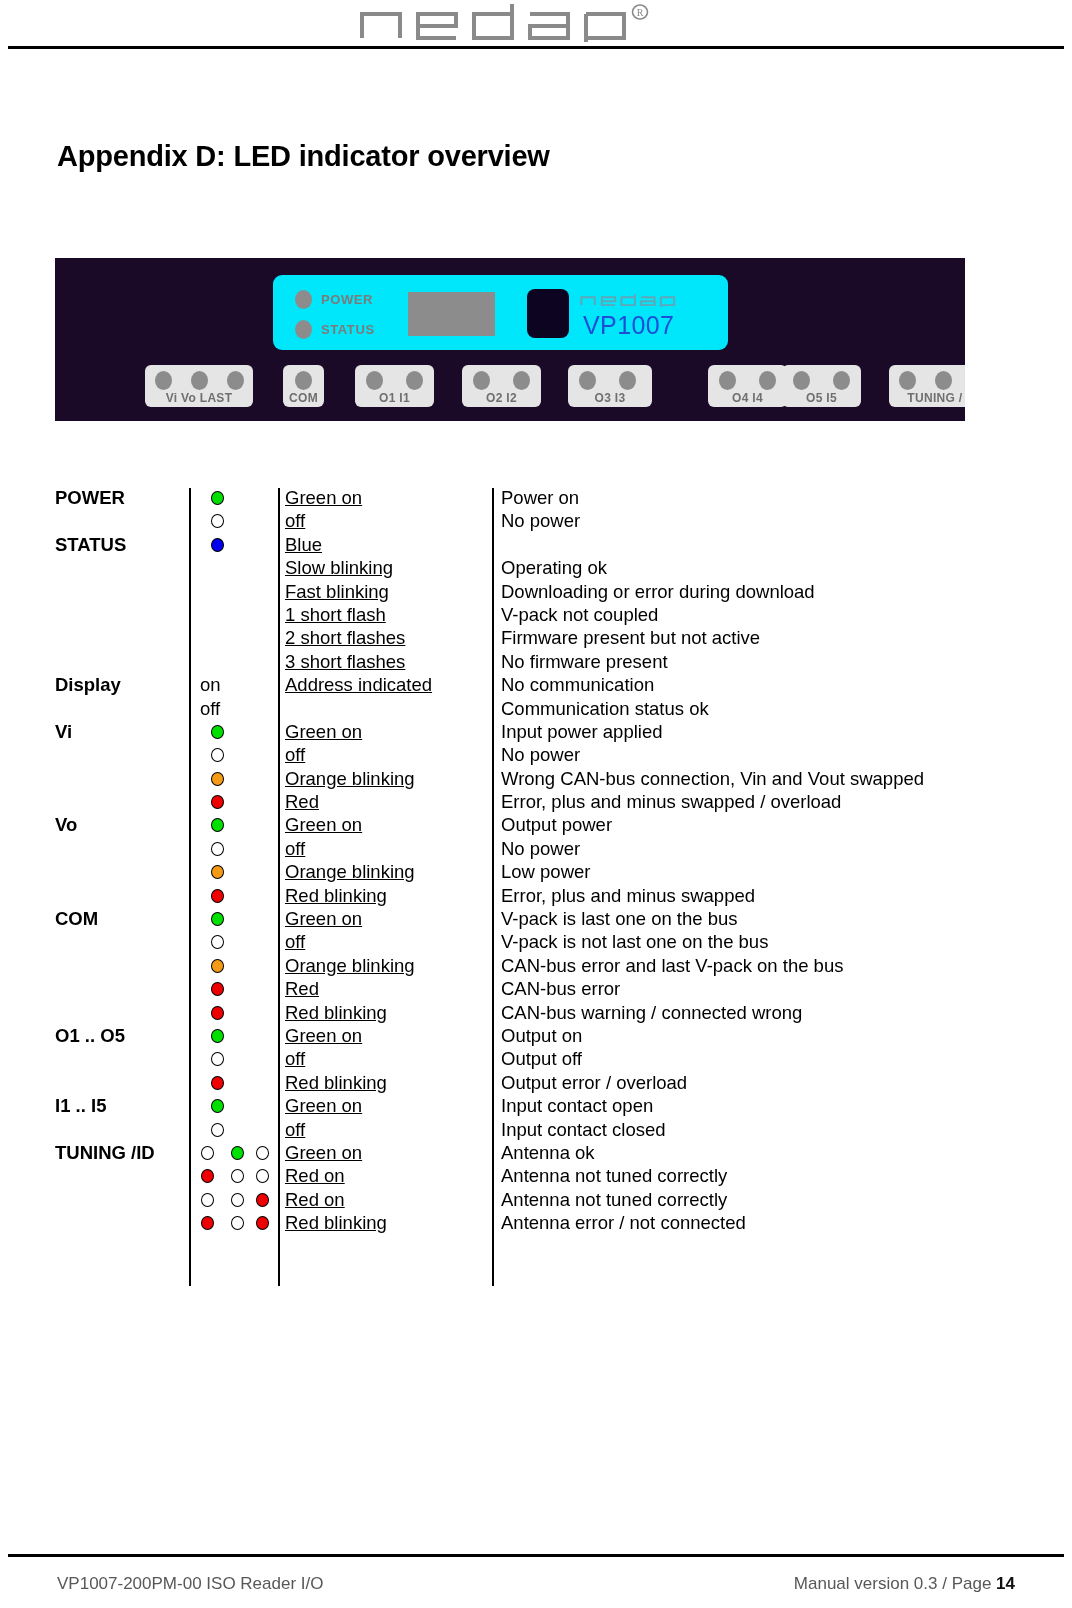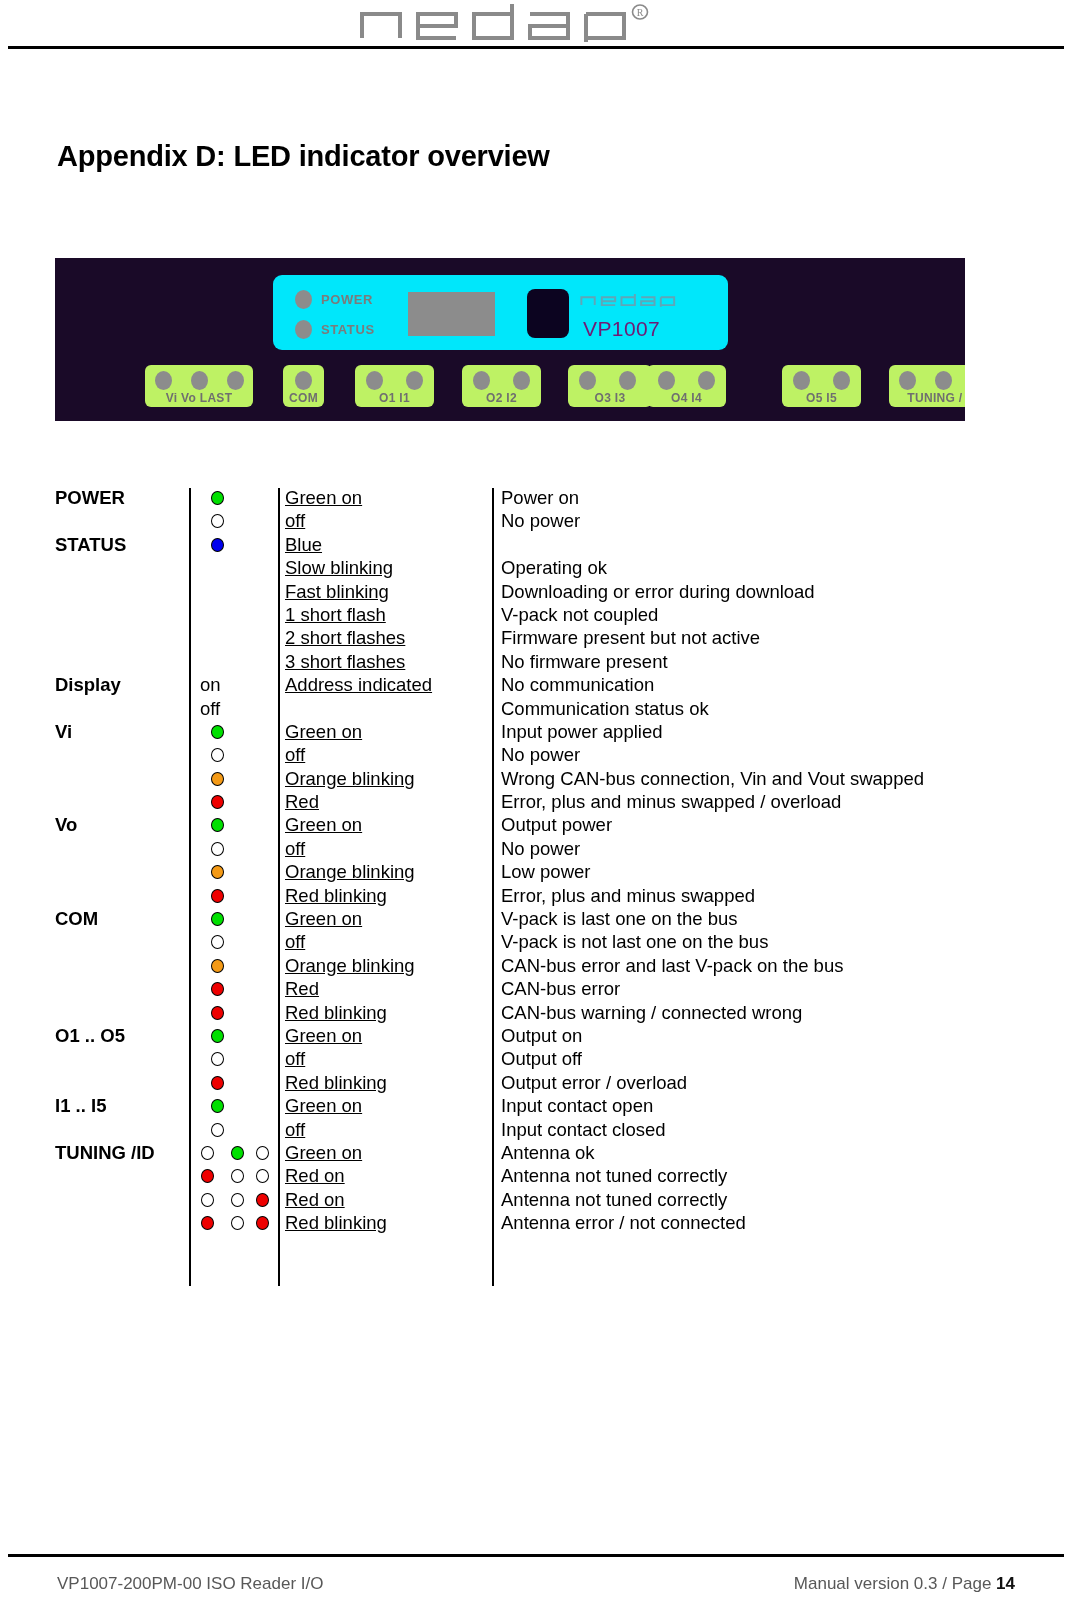--- a/index.html
+++ b/index.html
@@ -96,28 +96,28 @@
     background: #0c0420;
     border-radius: 8px;
   }
   .dev-brand {
     position: absolute;
     left: 306px; top: 18px;
     width: 120px; height: 14px;
   }
   .dev-model {
     position: absolute;
-    left: 310px; top: 42px;
-    font-size: 21px;
-    color: #701a75;
+    left: 310px; top: 36px;
+    font-size: 25px;
+    color: #1d4ed8;
     letter-spacing: 0.4px;
   }
   .conn-block {
     position: absolute;
-    background: #bef264;
+    background: #e5e5e5;
     border-radius: 6px;
     top: 107px;
     height: 42px;
   }
   .conn-led {
     position: absolute;
     width: 17px; height: 19px;
     border-radius: 50%;
     background: #8c8c8c;
     top: 6px;
@@ -301,21 +301,21 @@
       <div class="conn-block" style="left: 407px; width: 79px;">
         <div class="conn-led" style="left: 11.25px;"></div>
         <div class="conn-led" style="left: 50.75px;"></div>
         <div class="conn-text">O2      I2</div>
       </div>
       <div class="conn-block" style="left: 513px; width: 84px;">
         <div class="conn-led" style="left: 11.25px;"></div>
         <div class="conn-led" style="left: 50.75px;"></div>
         <div class="conn-text">O3      I3</div>
       </div>
-      <div class="conn-block" style="left: 592px; width: 79px;">
+      <div class="conn-block" style="left: 653px; width: 79px;">
         <div class="conn-led" style="left: 11.25px;"></div>
         <div class="conn-led" style="left: 50.75px;"></div>
         <div class="conn-text">O4      I4</div>
       </div>
       <div class="conn-block" style="left: 727px; width: 79px;">
         <div class="conn-led" style="left: 11.25px;"></div>
         <div class="conn-led" style="left: 50.75px;"></div>
         <div class="conn-text">O5      I5</div>
       </div>
       <div class="conn-block" style="left: 834px; width: 108px;">

